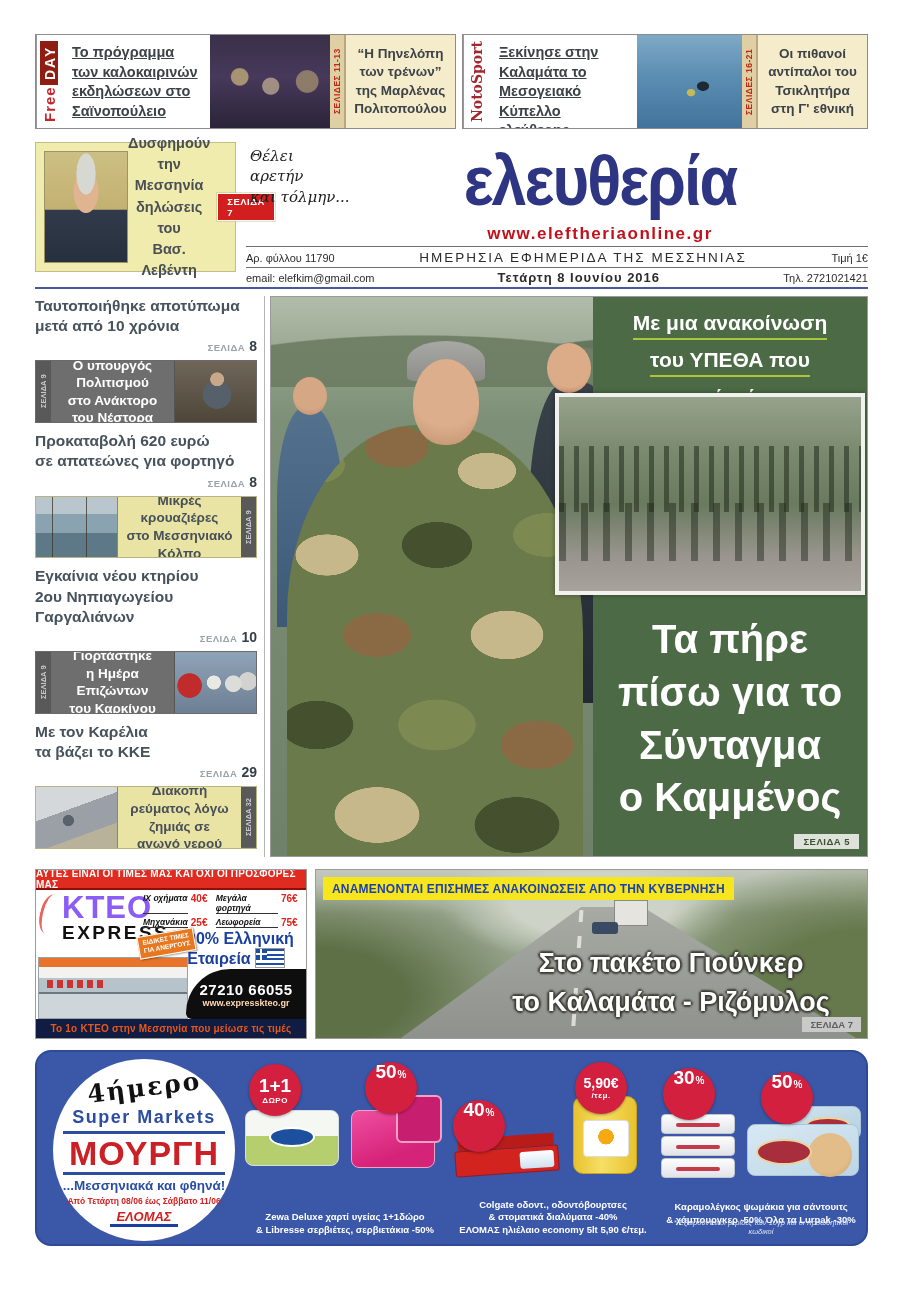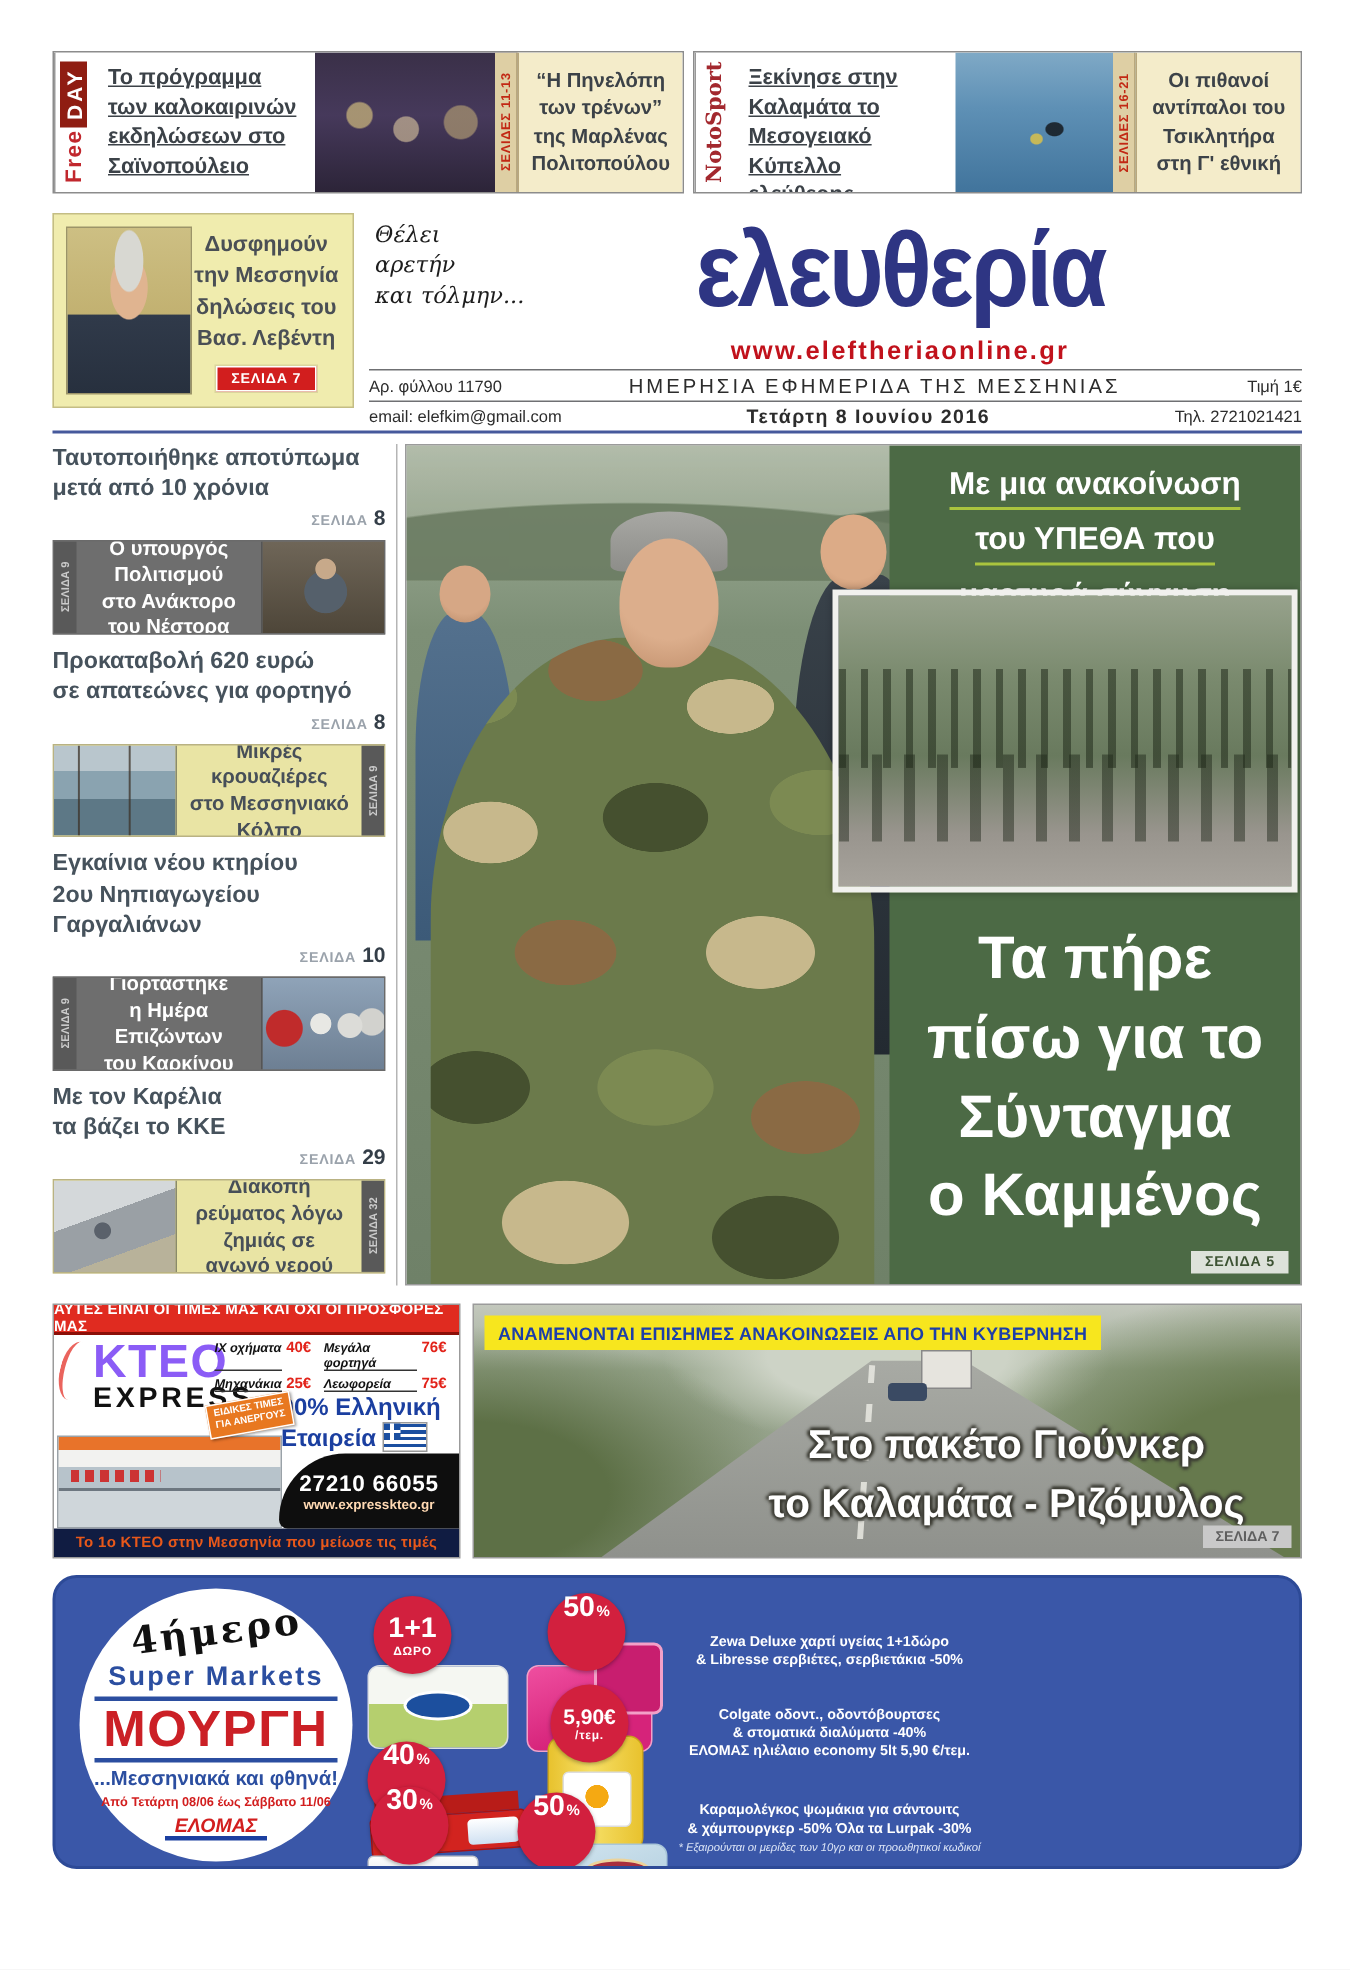--- a/index.html
+++ b/index.html
@@ -42,21 +42,21 @@
   .mh-center { font-size:13.5px; letter-spacing:2px; color:#2c2c2c; }
   .mh-date { font-weight:800; font-size:13px; letter-spacing:1px; }
   .blue-rule { background:#46599c; }
 
   
   .leventis { background:#f0ecae; border:1px solid #c4bd84; display:flex; padding:8px; }
   .lev-photo { flex:0 0 84px; border:1px solid #9c9468; background:
       radial-gradient(ellipse at 50% 20%, #d8d8d2 16%, transparent 17%),
       radial-gradient(ellipse at 50% 36%, #e0b490 21%, transparent 22%),
       linear-gradient(180deg, #cdbf83 0%, #c2b171 52%, #303a4a 53%, #27303e 100%); }
-  .lev-right { flex:1; display:flex; flex-direction:column; align-items:center; justify-content:center; gap:7px; }
+  .lev-right { flex:1; display:flex; flex-direction:row; align-items:center; justify-content:center; gap:7px; }
   .lev-title { font-weight:bold; font-size:14.5px; color:#4a4f55; text-align:center; line-height:1.45; }
   .red-badge { background:#d21e1e; color:#fff; font-size:9.5px; font-weight:bold; padding:2px 9px; border:1px solid #fff;
                box-shadow:0 0 0 1px #b9b28364; letter-spacing:.5px;}
 
   
   .lcol { display:flex; flex-direction:column; overflow:hidden; }
   .h-item { margin-bottom:5px; }
   .h-title { font-weight:bold; font-size:15.5px; color:#46525c; line-height:1.3; }
   .pageref { text-align:right; margin-top:1px; }
   .pageref .lbl { font-size:9.5px; color:#9aa2ab; font-weight:bold; margin-right:4px; letter-spacing:.5px;}
@@ -200,21 +200,21 @@
   .m-circle { position:absolute; left:16px; top:7px; width:182px; height:182px; border-radius:50%; background:#fff;
       display:flex; flex-direction:column; align-items:center; justify-content:center; gap:3px; }
   .m-days { font-family:"DejaVu Serif", serif; font-weight:bold; font-size:25px; color:#111; transform:rotate(-7deg);
       letter-spacing:2px; margin-bottom:2px;}
   .m-top { color:#2b4ea0; font-weight:800; font-size:18px; letter-spacing:1.5px; }
   .m-brand { color:#cb2026; font-weight:800; font-size:34px; letter-spacing:1px; line-height:1;
       border-top:3px solid #2b4ea0; border-bottom:3px solid #2b4ea0; padding:2px 6px; }
   .m-slogan { color:#2b4ea0; font-weight:800; font-size:13.5px; }
   .m-dates { color:#d21e1e; font-weight:bold; font-size:8.5px; }
   .m-logo { color:#d21e1e; font-weight:800; font-style:italic; font-size:13px; border-bottom:3px solid #1b3fa0; padding:0 6px;}
-  .products { position:absolute; left:208px; top:10px; width:616px; height:176px; display:flex; gap:8px;flex-direction:column; }
+  .products { position:absolute; left:208px; top:10px; width:616px; height:176px; display:flex; gap:8px; }
   .pgroup { position:relative; flex:1; }
   .offer { position:absolute; width:52px; height:52px; border-radius:50%; background:#d2203e; color:#fff;
       display:flex; flex-direction:column; align-items:center; justify-content:center; line-height:1;
       box-shadow:0 1px 3px rgba(0,0,0,.35); z-index:4; }
   .offer .big { font-weight:800; font-size:19px; }
   .offer.inline { flex-direction:row; align-items:baseline; }
   .offer.inline .small { font-weight:800; font-size:10px; margin-left:1px; }
   .offer.stack .small { font-weight:800; font-size:8px; margin-top:2px; letter-spacing:.5px;}
   .offer.price .big { font-size:14px; }
   .caption { position:absolute; left:0; right:0; bottom:2px; text-align:center; color:#fff;

